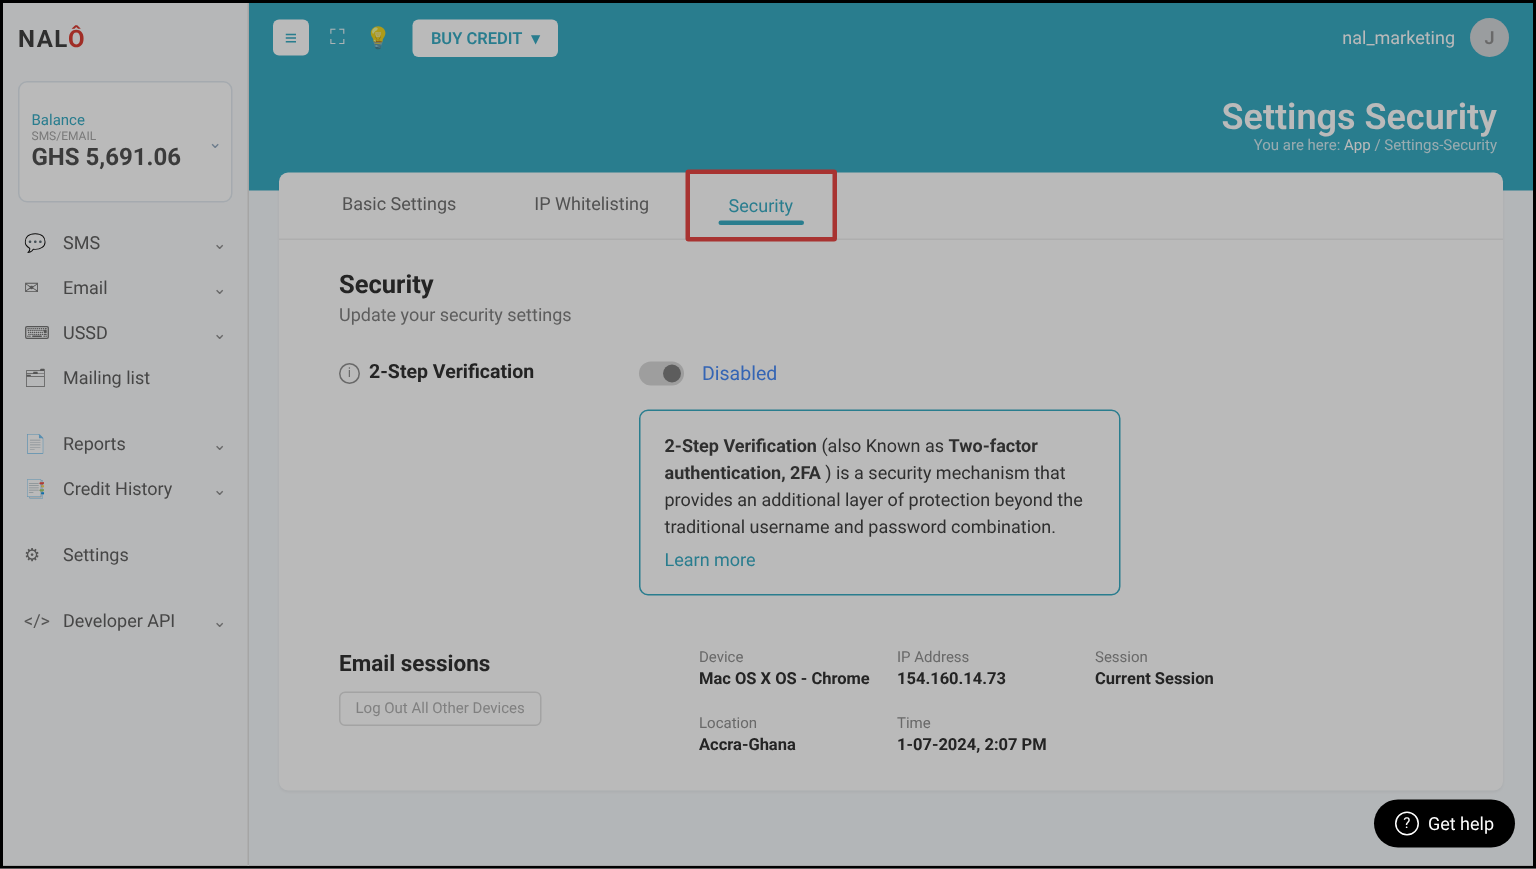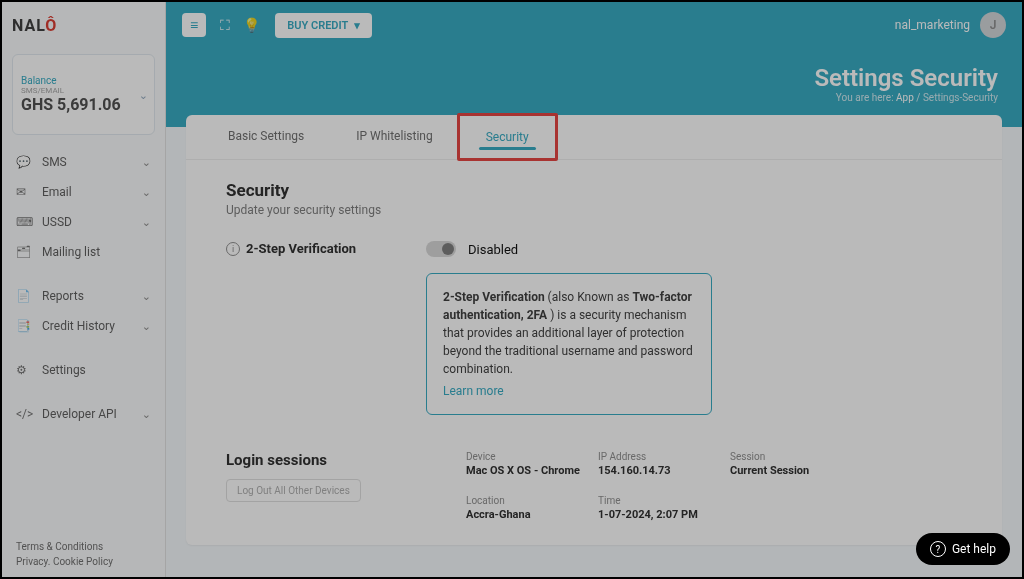--- a/index.html
+++ b/index.html
@@ -40,22 +40,22 @@
 .tab.highlight { border: 3px solid #e53935; border-radius: 2px; margin: -2px; }
 .panel { padding: 20px 40px 24px; }
 .section-title { font-size: 17px; font-weight: 700; color: #222; }
 .section-sub { font-size: 12px; color: #777; margin-top: 3px; }
 .row { display: flex; align-items: flex-start; margin-top: 24px; }
 .row-label { width: 200px; font-size: 13px; font-weight: 700; color: #222; display: flex; align-items: center; gap: 6px; }
 .info-icon { width: 14px; height: 14px; border: 1.2px solid #888; border-radius: 50%; display: inline-flex; align-items: center; justify-content: center; font-size: 9px; color: #888; font-weight: 400; }
 .toggle-area { display: flex; align-items: center; gap: 12px; }
 .toggle { width: 30px; height: 16px; background: #d6d6d6; border-radius: 8px; position: relative; }
 .toggle::after { content:""; position:absolute; right:2px; top:2px; width:12px; height:12px; background:#777; border-radius:50%; }
-.toggle-label { font-size: 13px; color: #000000; }
-.info-box { margin-top: 16px; border: 1px solid #2aa5bf; border-radius: 6px; padding: 14px 16px; width: 286px; font-size: 12px; color: #333; line-height: 1.5; }
+.toggle-label { font-size: 13px; color: #3b82f6; }
+.info-box { margin-top: 16px; border: 1px solid #2aa5bf; border-radius: 6px; padding: 14px 16px; width: 321px; font-size: 12px; color: #333; line-height: 1.5; }
 .info-box .learn { color: #2aa5bf; cursor: pointer; display: inline-block; margin-top: 4px; }
 .sessions { margin-top: 36px; display: flex; gap: 40px; }
 .sessions-left { width: 200px; }
 .sess-title { font-size: 15px; font-weight: 700; color: #222; }
 .sess-sub { font-size: 12px; color: #777; margin-top: 3px; line-height: 1.5; }
 .logout-all { margin-top: 10px; border: 1px solid #ddd; background: transparent; border-radius: 4px; padding: 5px 10px; font-size: 10px; color: #aaa; }
 .sess-grid { display: grid; grid-template-columns: 120px 120px 130px; row-gap: 18px; column-gap: 12px; font-size: 11px; }
 .sg-label { color: #888; font-size: 10px; }
 .sg-val { color: #222; font-weight: 700; margin-top: 2px; }
 .overlay { position: absolute; inset: 2px; background: rgba(40,40,40,0.32); pointer-events: none; }
@@ -112,24 +112,20 @@
           <span class="icon">⚙</span>
           <span>Settings</span>
         </div>
       <div class="nav-gap"></div>
       <div class="nav-item">
           <span class="icon">&lt;/&gt;</span>
           <span>Developer API</span>
           <span class="chev">⌄</span>
         </div>
     </nav>
-    <div class="footer-links">
-      <div>Terms &amp; Conditions</div>
-      <div>Privacy. Cookie Policy</div>
-    </div>
   </aside>
 
   <main class="main">
     <div class="topbar">
       <div class="collapse-btn">≡</div>
       <span class="top-icon">⛶</span>
       <span class="top-icon">💡</span>
       <button class="buy-credit">
           <span>BUY CREDIT</span> 
           <span>▾</span>
@@ -171,21 +167,21 @@
             </div>
             <div class="info-box">
               <b>2-Step Verification</b><span> (also Known as </span><b>Two-factor authentication, 2FA</b><span> ) is a security mechanism that provides an additional layer of protection beyond the traditional username and password combination.</span><br>
               <span class="learn">Learn more</span>
             </div>
           </div>
         </div>
 
         <div class="sessions">
           <div class="sessions-left">
-            <div class="sess-title">Login sessions</div>
+            <div class="sess-title">Email sessions</div>
             <button class="logout-all">Log Out All Other Devices</button>
           </div>
           <div class="sess-grid">
             <div>
                 <div class="sg-label">Device</div>
                 <div class="sg-val">Mac OS X OS - Chrome</div>
               </div>
             <div>
                 <div class="sg-label">IP Address</div>
                 <div class="sg-val">154.160.14.73</div>

